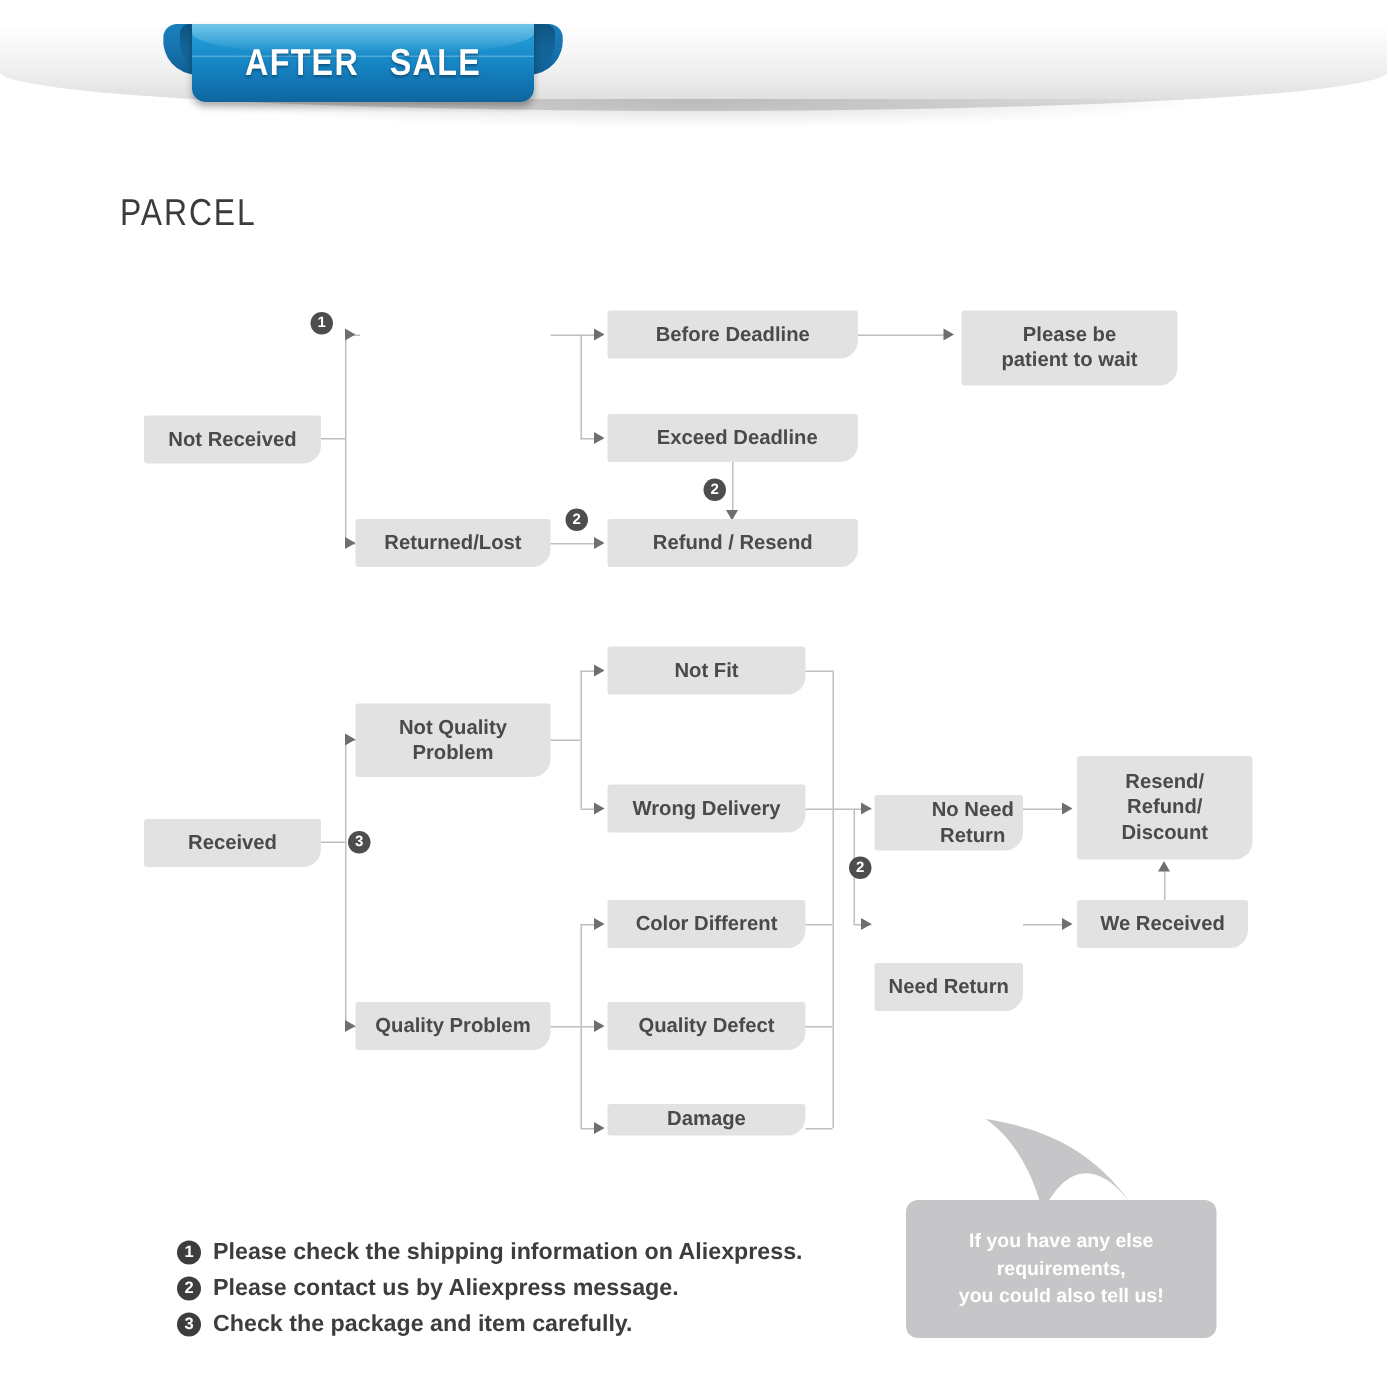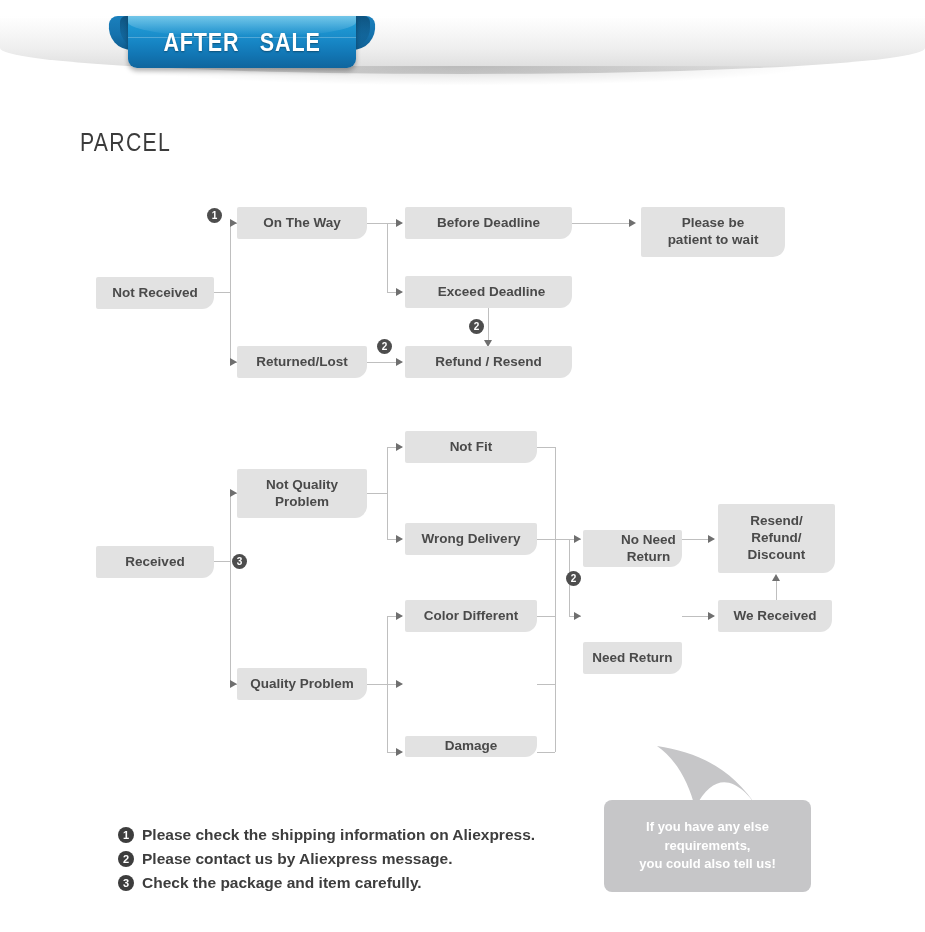--- a/index.html
+++ b/index.html
@@ -274,21 +274,20 @@
 
     <div class="node" style="left:96px; top:277px; width:118px; height:32px;">Not Received</div>
 
     <div class="line h" style="left:214px; top:292px; width:16px;"></div>
     <div class="line v" style="left:230px; top:223px; height:140px;"></div>
 
     <div class="line h" style="left:230px; top:223px; width:10px;"></div>
     <div class="arrow-r" style="left:230px; top:219px;"></div>
     <div class="badge" style="left:207px; top:208px;">1</div>
 
-    <div class="node" style="left:237px; top:207px; width:130px; height:32px;">On The Way</div>
 
     <div class="line h" style="left:367px; top:223px; width:20px;"></div>
     <div class="line v" style="left:387px; top:223px; height:70px;"></div>
     <div class="line h" style="left:387px; top:223px; width:15px;"></div>
     <div class="arrow-r" style="left:396px; top:219px;"></div>
     <div class="line h" style="left:387px; top:292px; width:15px;"></div>
     <div class="arrow-r" style="left:396px; top:288px;"></div>
 
     <div class="node" style="left:405px; top:207px; width:167px; height:32px;">Before Deadline</div>
 
@@ -341,20 +340,21 @@
     <div class="line h" style="left:367px; top:684px; width:20px;"></div>
     <div class="line v" style="left:387px; top:616px; height:136px;"></div>
     <div class="line h" style="left:387px; top:616px; width:15px;"></div>
     <div class="arrow-r" style="left:396px; top:612px;"></div>
     <div class="line h" style="left:387px; top:684px; width:15px;"></div>
     <div class="arrow-r" style="left:396px; top:680px;"></div>
     <div class="line h" style="left:387px; top:752px; width:15px;"></div>
     <div class="arrow-r" style="left:396px; top:748px;"></div>
 
     <div class="node" style="left:405px; top:600px; width:132px; height:32px;">Color Different</div>
+    <div class="node" style="left:405px; top:668px; width:132px; height:32px;">Quality Defect</div>
     <div class="node" style="left:405px; top:736px; width:132px; height:21px;">Damage</div>
 
     <div class="line h" style="left:537px; top:447px; width:18px;"></div>
     <div class="line h" style="left:537px; top:539px; width:18px;"></div>
     <div class="line h" style="left:537px; top:616px; width:18px;"></div>
     <div class="line h" style="left:537px; top:684px; width:18px;"></div>
     <div class="line h" style="left:537px; top:752px; width:18px;"></div>
     <div class="line v" style="left:555px; top:447px; height:305px;"></div>
 
     <div class="line h" style="left:555px; top:539px; width:14px;"></div>

